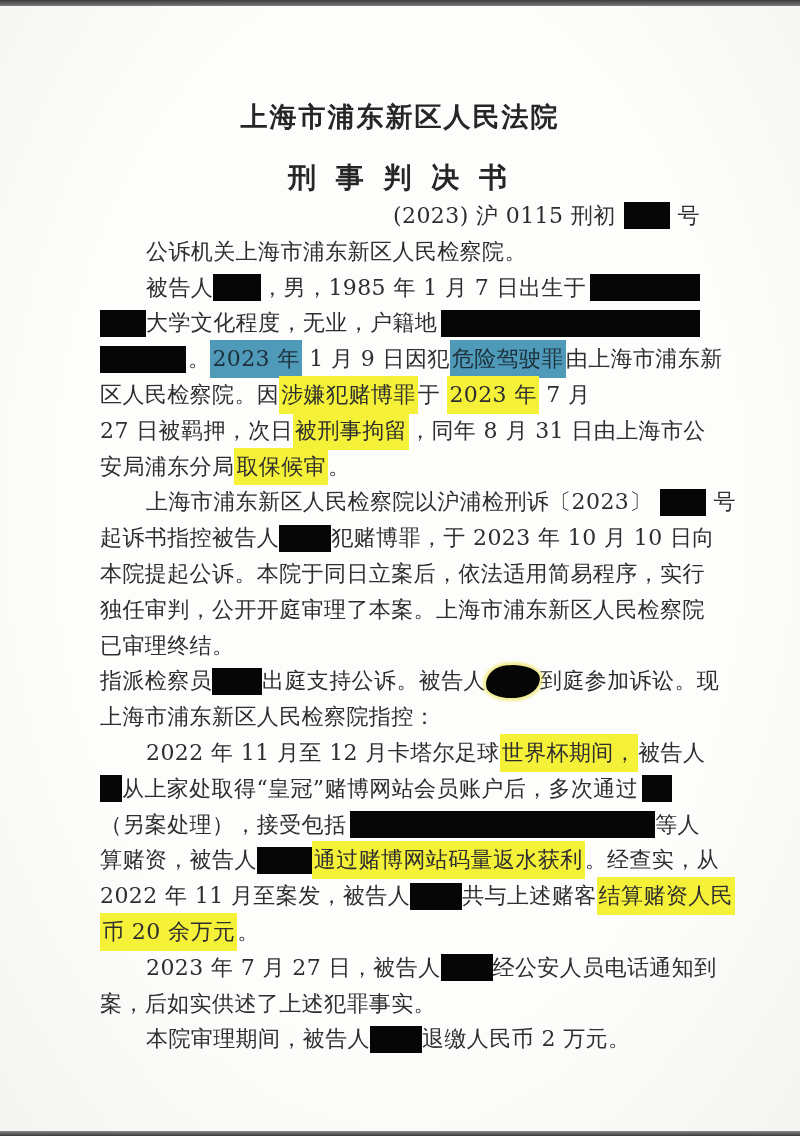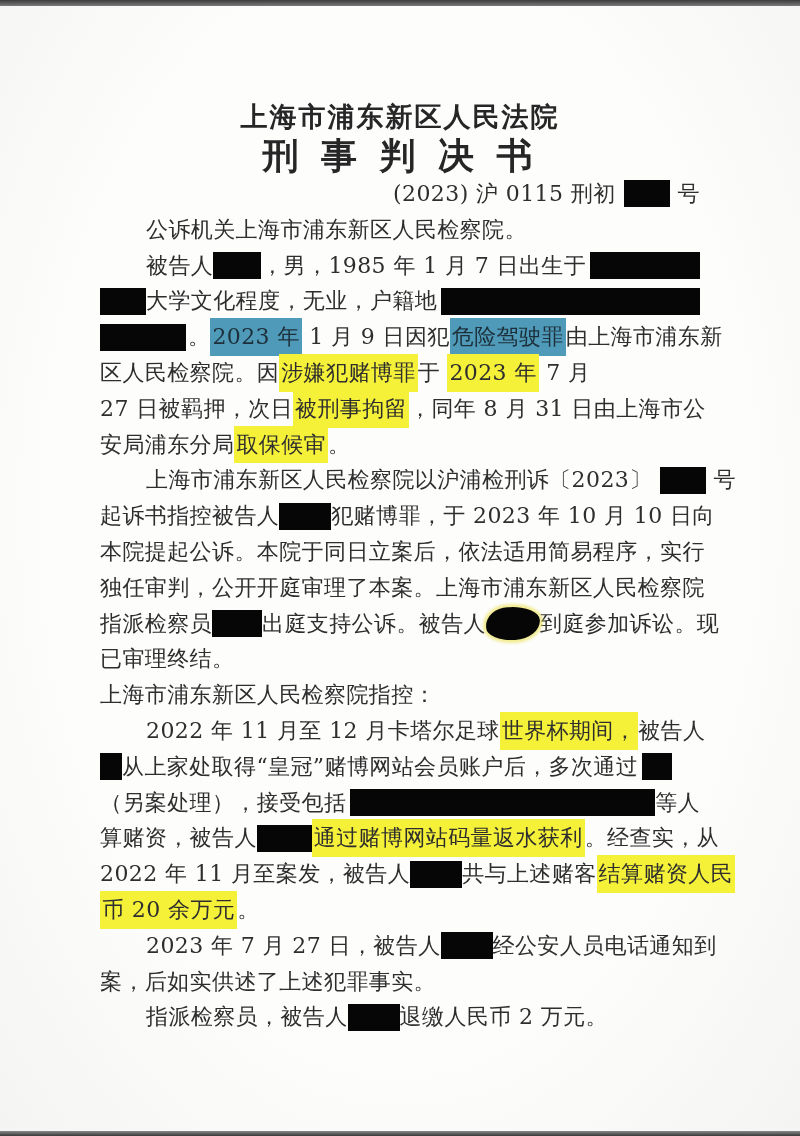--- a/index.html
+++ b/index.html
@@ -18,21 +18,21 @@
   .content{position:absolute;top:98px;left:100px;width:600px;}
   .line{height:35.8px;display:flex;align-items:center;white-space:pre;
     font-size:22px;letter-spacing:0.4px;line-height:35.8px;}
   .line span{white-space:pre;}
   .center{justify-content:center;}
   .right{justify-content:flex-end;}
   .indent{padding-left:46px;}
   .title{font-family:"DejaVu Sans","Liberation Sans",sans-serif;
     font-weight:700;font-size:27px;letter-spacing:2px;height:38px;color:#262626;}
   .subtitle{font-family:"DejaVu Sans","Liberation Sans",sans-serif;
-    font-weight:700;font-size:36px;letter-spacing:5px;height:40px;color:#262626;}
+    font-weight:700;font-size:28px;letter-spacing:5px;height:40px;color:#262626;margin-top:22px;}
   .hl-y{background:#f5f138;padding:1px 2px;}
   .hl-b{background:#4f9ab8;padding:1px 2px;color:#1c2f3a;}
   .redact{display:inline-block;height:27px;background:#060606;flex:0 0 auto;}
   .r-fill{flex:1 1 auto;margin-left:4px;}
   .r-gap-l{margin-left:8px;}
   .r-gap-r{margin-right:8px;}
   .blob{width:54px;height:33px;border-radius:46% 60% 52% 55%/60% 48% 62% 45%;
     box-shadow:0 0 3px 3px rgba(238,230,110,0.75);transform:rotate(-3deg);}
 </style>
 </head>
@@ -103,28 +103,28 @@
       <span class="redact" style="width:52px"></span>
       <span>犯赌博罪，于 2023 年 10 月 10 日向</span>
     </div>
     <div class="line">
       <span>本院提起公诉。本院于同日立案后，依法适用简易程序，实行</span>
     </div>
     <div class="line">
       <span>独任审判，公开开庭审理了本案。上海市浦东新区人民检察院</span>
     </div>
     <div class="line">
+      <span>已审理终结。</span>
+    </div>
+    <div class="line">
       <span>指派检察员</span>
       <span class="redact" style="width:50px"></span>
       <span>出庭支持公诉。被告人</span>
       <span class="redact blob"></span>
       <span>到庭参加诉讼。现</span>
-    </div>
-    <div class="line">
-      <span>已审理终结。</span>
     </div>
 
     <div class="line">
       <span>上海市浦东新区人民检察院指控：</span>
     </div>
 
     <div class="line indent">
       <span>2022 年 11 月至 12 月卡塔尔足球</span>
       <span class="hl-y">世界杯期间，</span>
       <span>被告人</span>
@@ -160,21 +160,21 @@
     <div class="line indent">
       <span>2023 年 7 月 27 日，被告人</span>
       <span class="redact" style="width:52px"></span>
       <span>经公安人员电话通知到</span>
     </div>
     <div class="line">
       <span>案，后如实供述了上述犯罪事实。</span>
     </div>
 
     <div class="line indent">
-      <span>指派检察员，被告人</span>
+      <span>本院审理期间，被告人</span>
       <span class="redact" style="width:52px"></span>
       <span>退缴人民币 2 万元。</span>
     </div>
 
   </div>
 
   <div class="edge-bar-bottom"></div>
 </div>
 
 </body></html>

